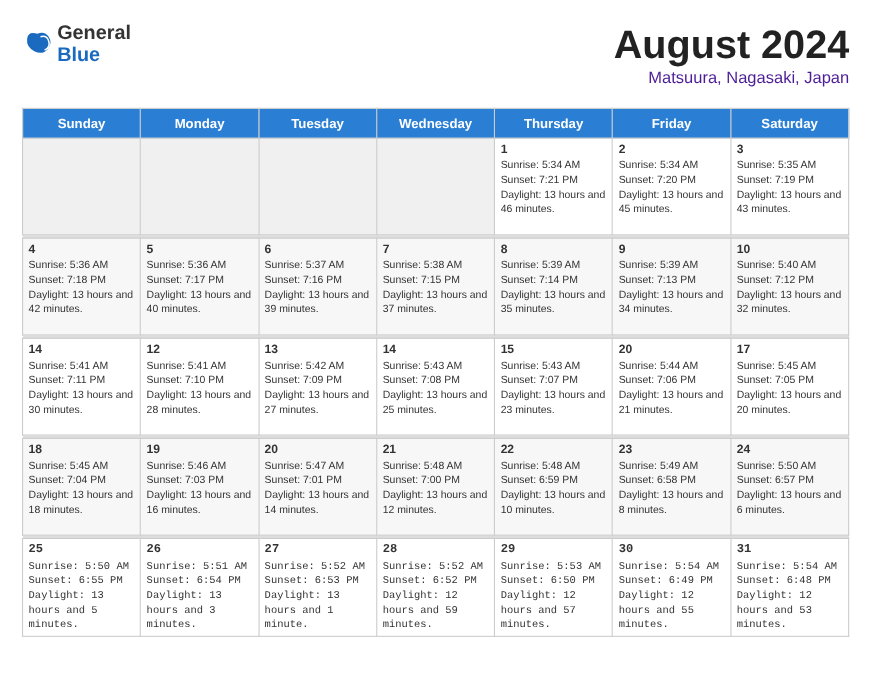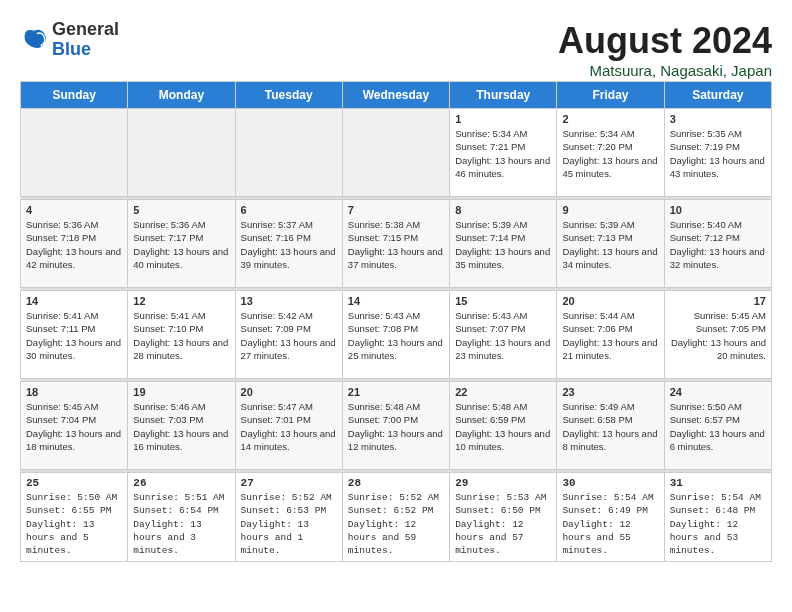--- a/index.html
+++ b/index.html
@@ -7,21 +7,21 @@
       font-family: Arial, sans-serif;
       background: #fff;
       width: 792px;
       min-height: 612px;
       padding: 20px;
     }
     .header-area {
       display: flex;
       align-items: flex-start;
       justify-content: space-between;
-      margin-bottom: 2px;
+      margin-bottom: 19px;
     }
     .logo {
       display: flex;
       align-items: center;
       gap: 4px;
     }
     .logo-text {
       font-size: 18px;
       font-weight: bold;
       line-height: 1.1;
@@ -35,21 +35,21 @@
     .title-area {
       text-align: right;
     }
     .month-year {
       font-size: 36px;
       font-weight: bold;
       color: #222;
     }
     .location {
       font-size: 15px;
-      color: #14532d;
+      color: #4c1d95;
     }
     table {
       width: 100%;
       border-collapse: collapse;
       table-layout: fixed;
     }
     th {
       background-color: #2a7fd4;
       color: #fff;
       font-size: 12px;
@@ -190,21 +190,21 @@
           <div class="day-info">Sunrise: 5:43 AM<br>Sunset: 7:08 PM<br>Daylight: 13 hours and 25 minutes.</div>
         </td>
         <td class="has-data" style="background: rgb(255, 255, 255);">
           <span class="day-num">15</span>
           <div class="day-info">Sunrise: 5:43 AM<br>Sunset: 7:07 PM<br>Daylight: 13 hours and 23 minutes.</div>
         </td>
         <td class="has-data" style="background: rgb(255, 255, 255);">
           <span class="day-num">20</span>
           <div class="day-info">Sunrise: 5:44 AM<br>Sunset: 7:06 PM<br>Daylight: 13 hours and 21 minutes.</div>
         </td>
-        <td class="has-data" style="background: rgb(255, 255, 255); text-align: right;">
+        <td class="has-data" style="background: rgb(255, 255, 255);">
           <span class="day-num">17</span>
           <div class="day-info">Sunrise: 5:45 AM<br>Sunset: 7:05 PM<br>Daylight: 13 hours and 20 minutes.</div>
         </td>
       </tr>
       <tr>
         <td colspan="7" style="height: 3px; background: rgb(221, 221, 221); border: none; padding: 0px;"></td>
       </tr>
       <tr style="background: rgb(247, 247, 247);">
         <td class="has-data" style="background: rgb(247, 247, 247);">
           <span class="day-num">18</span>

